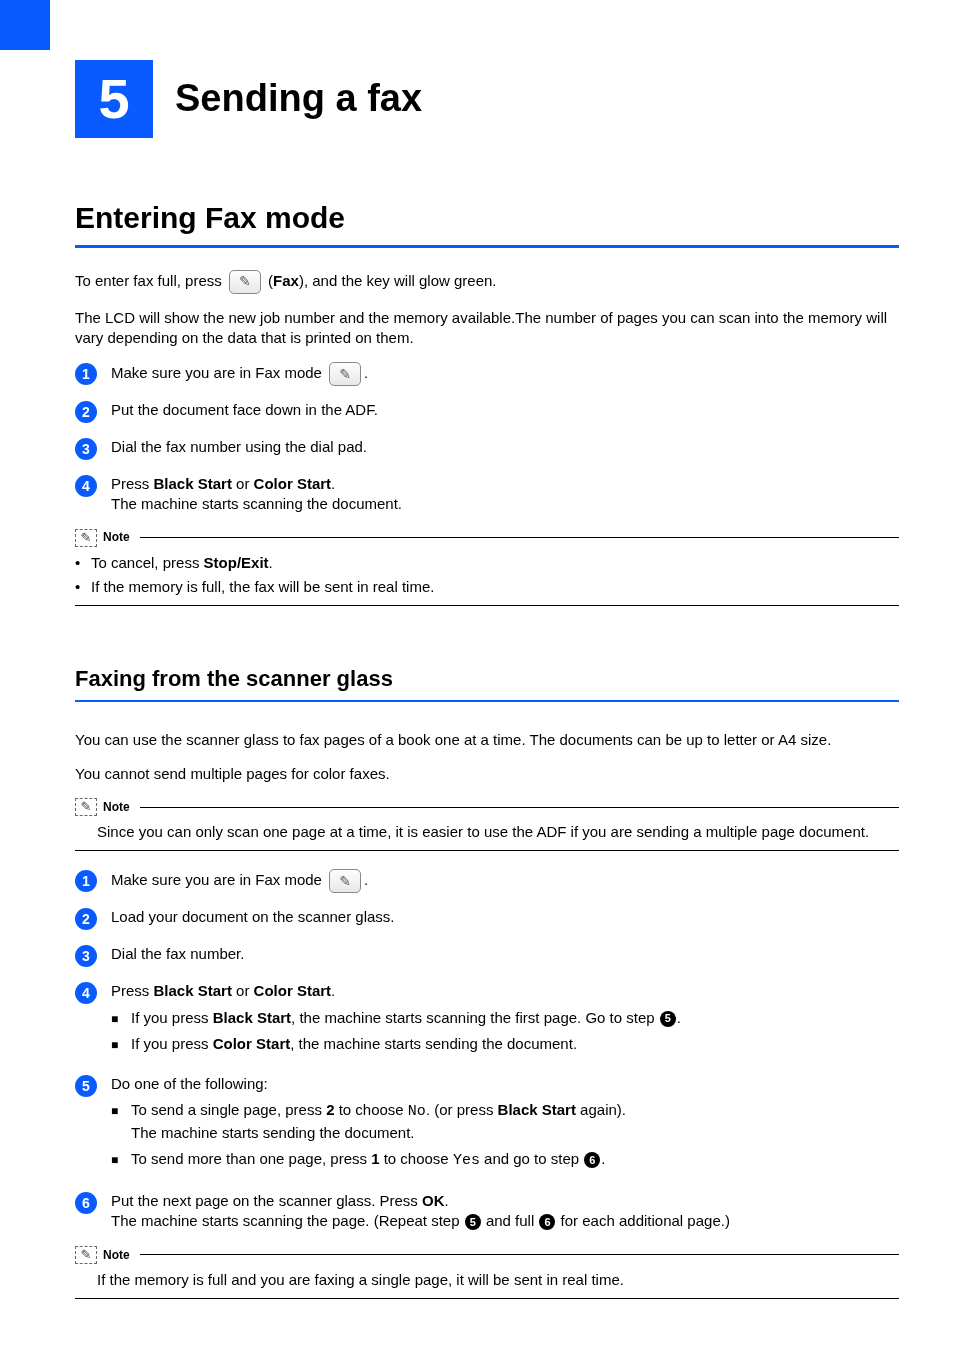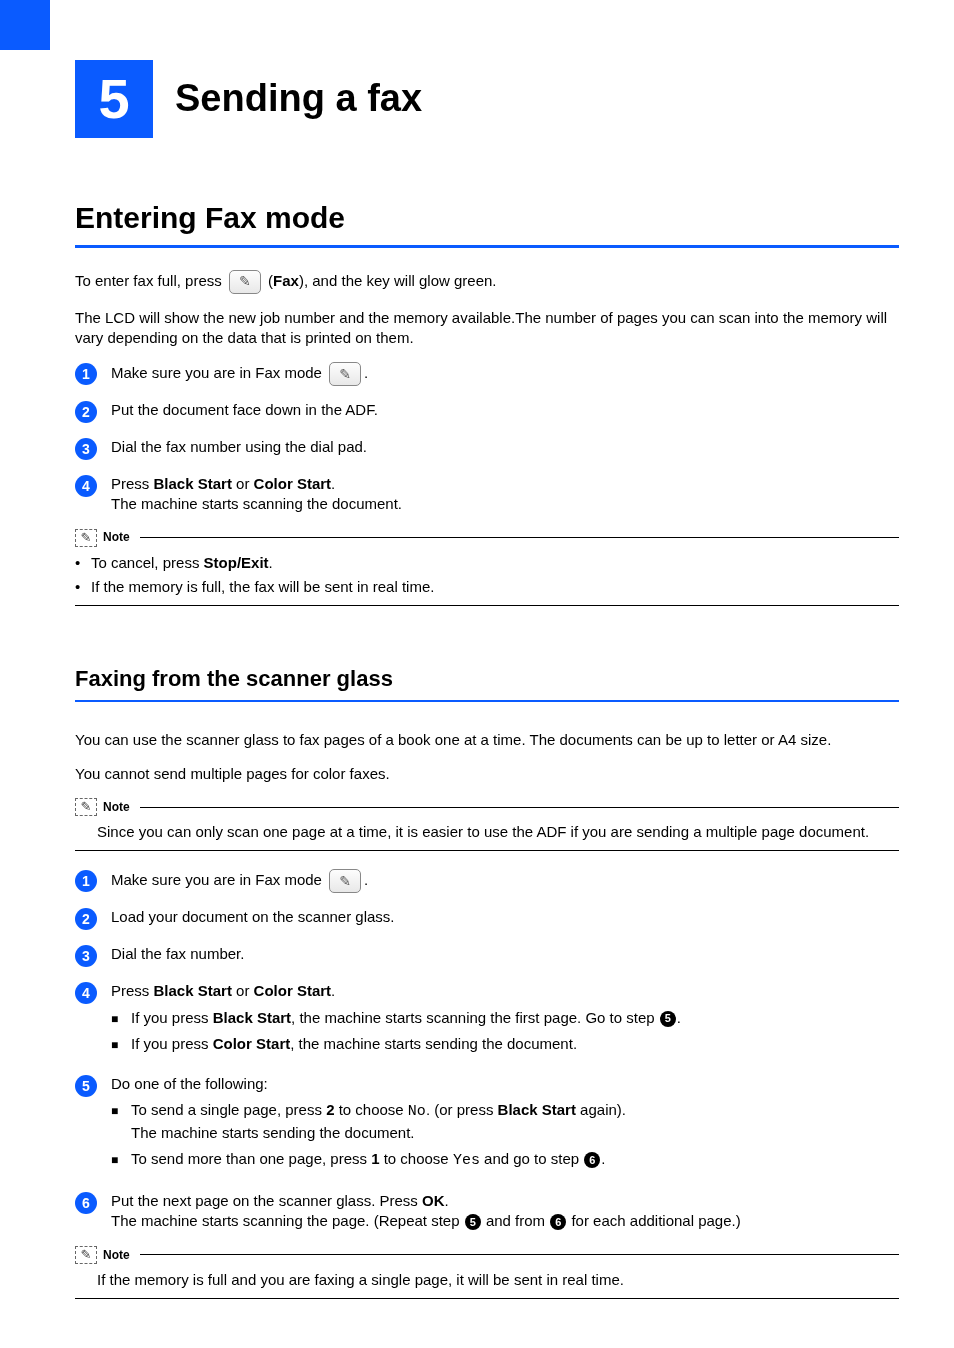--- a/index.html
+++ b/index.html
@@ -284,21 +284,21 @@
               <span>To send more than one page, press </span><b>1</b><span> to choose </span><span class="mono">Yes</span><span> and go to step </span><span class="inline-step">6</span><span>.</span>
             </li>
           </ul>
         </div>
       </div>
 
       <div class="step">
         <div class="step-num">6</div>
         <div class="step-body">
           <span>Put the next page on the scanner glass. Press </span><b>OK</b><span>.</span><br>
-          <span>The machine starts scanning the page. (Repeat step </span><span class="inline-step">5</span><span> and from </span><span class="inline-step">6</span><span> for each additional page.)</span>
+          <span>The machine starts scanning the page. (Repeat step </span><span class="inline-step">5</span><span> and full </span><span class="inline-step">6</span><span> for each additional page.)</span>
         </div>
       </div>
 
       <div class="note-head">
         <span class="note-icon">✎</span>
         <span class="note-label">Note</span>
         <span class="note-line"></span>
       </div>
       <div class="note-body">If the memory is full and you are faxing a single page, it will be sent in real time.</div>
       <div class="note-close"></div>

